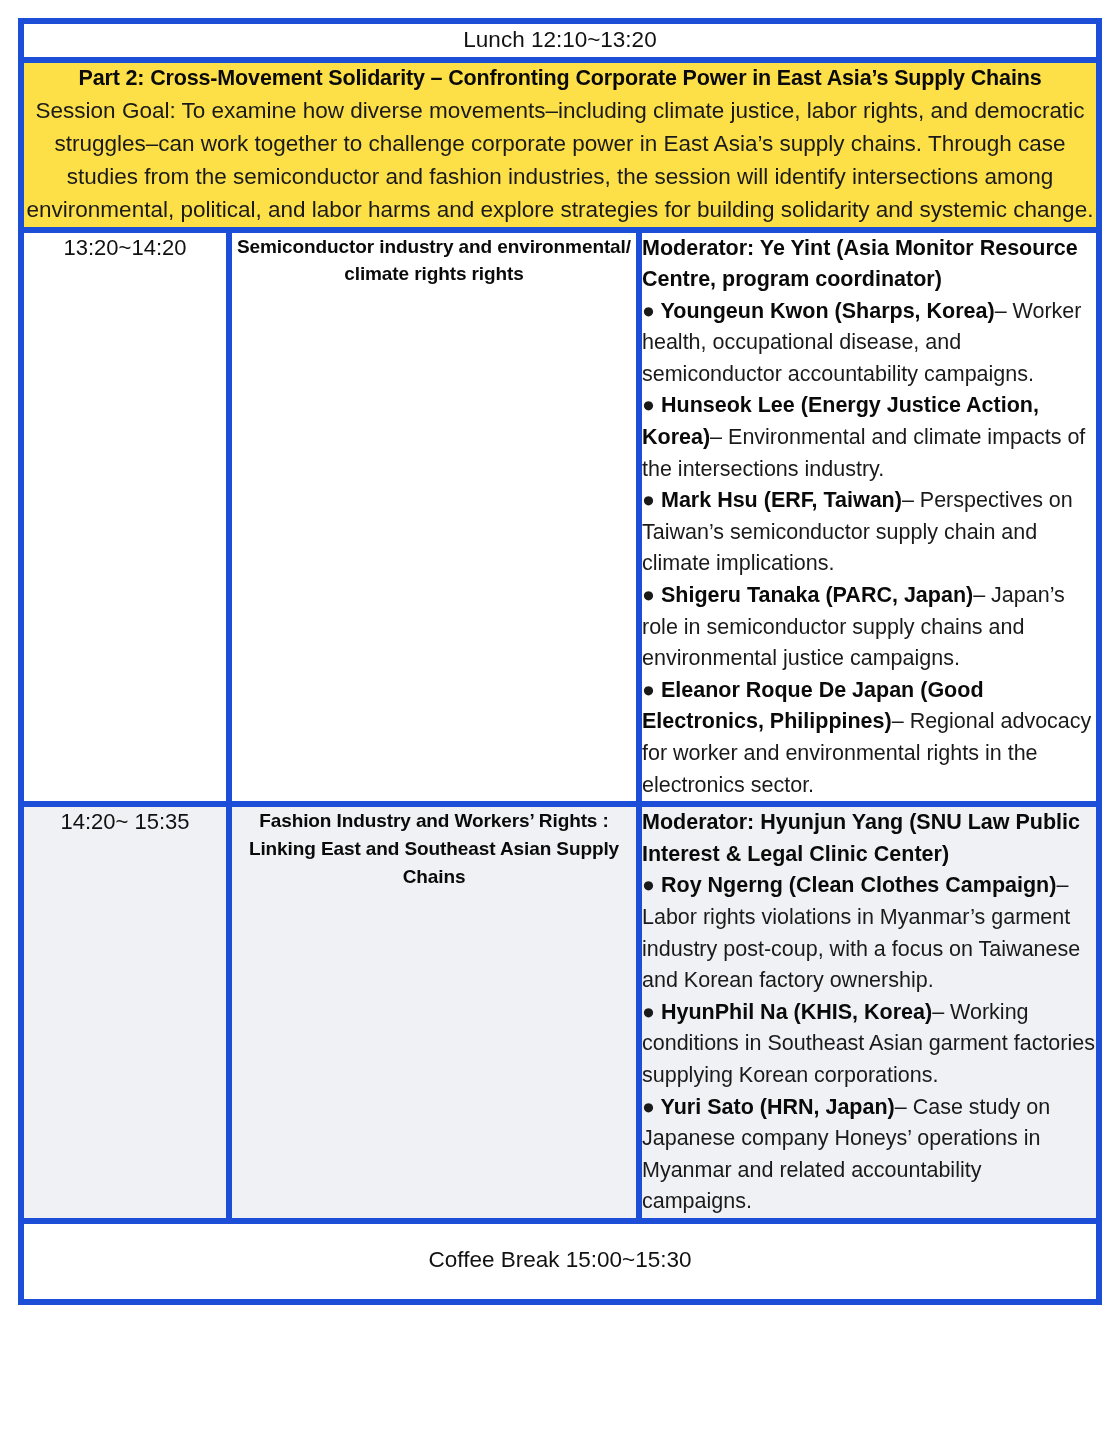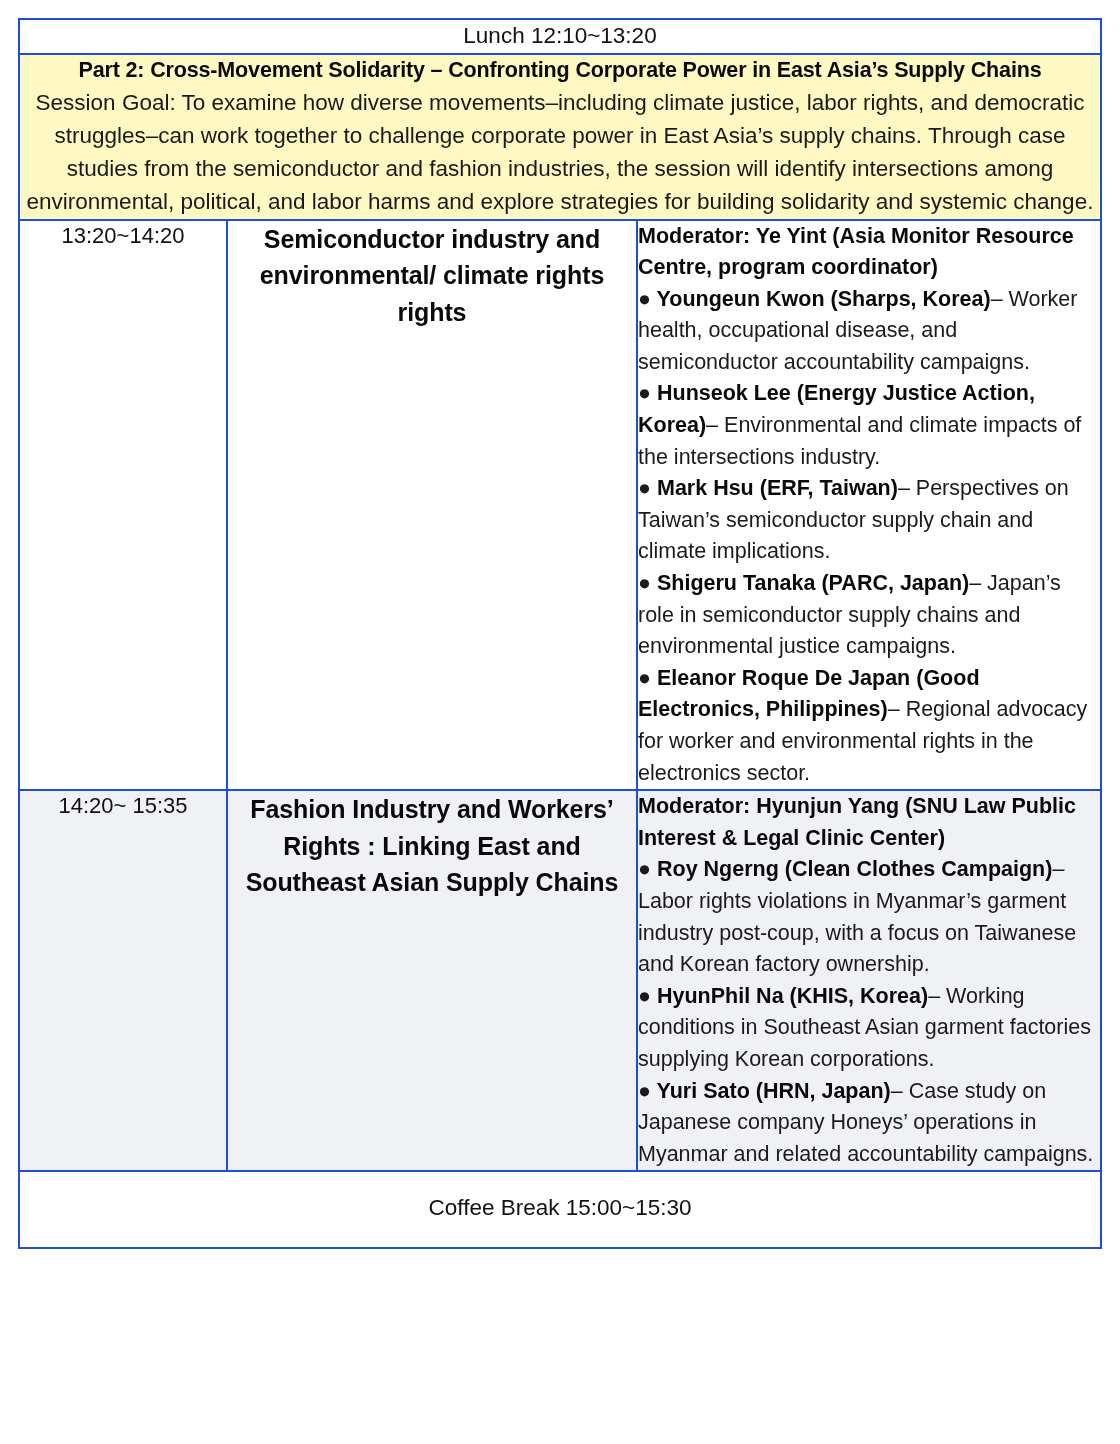--- a/index.html
+++ b/index.html
@@ -21,40 +21,40 @@
     box-sizing: border-box;
     padding: 18px;
   }
   table.agenda {
     width: 1084px;
     border-collapse: collapse;
     table-layout: fixed;
     border: 1px solid #6b6b6b;
   }
   table.agenda td {
-    border: 2px solid #1d4ed8;
+    border: 6px solid #1d4ed8;
     vertical-align: top;
     padding: 0;
   }
 
   
   .break-cell {
     background: #ffffff;
     text-align: center;
     font-size: 22.5px;
     line-height: 1.45;
     color: #111111;
     padding: 18px 10px 20px 10px;
     font-weight: 400;
   }
   .break-cell.bottom { padding: 20px 10px 22px 10px; }
 
   
   .part-cell {
-    background: #fef9c3;
+    background: #fde047;
     text-align: center;
     padding: 14px 24px 16px 24px;
   }
   .part-title {
     font-size: 21.5px;
     font-weight: 700;
     line-height: 1.42;
     color: #0a0a0a;
     letter-spacing: -0.15px;
   }
@@ -75,21 +75,21 @@
     text-align: center;
     font-size: 22px;
     line-height: 1.4;
     padding: 20px 6px 10px 6px;
     color: #111111;
     font-weight: 400;
   }
   .topic-cell {
     width: 410px;
     text-align: center;
-    font-size: 25px;
+    font-size: 19px;
     font-weight: 700;
     line-height: 1.46;
     padding: 18px 20px 10px 20px;
     color: #0a0a0a;
     letter-spacing: -0.1px;
   }
   .detail-cell {
     text-align: left;
     font-size: 21.5px;
     line-height: 1.47;

